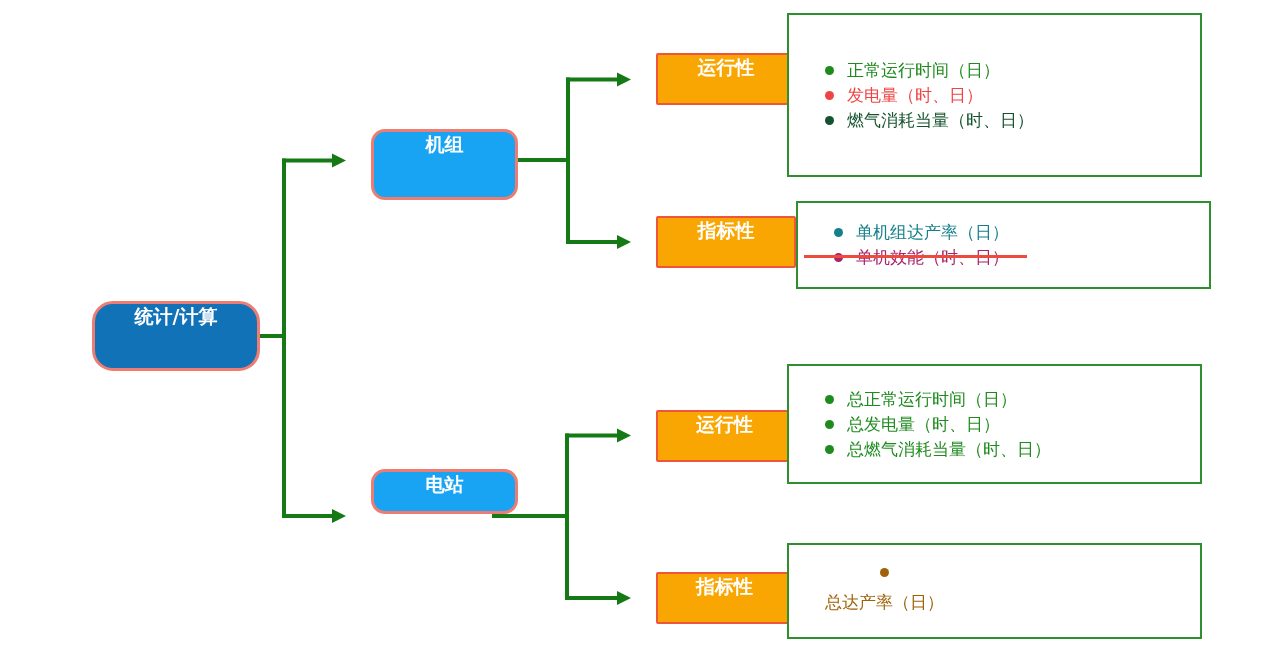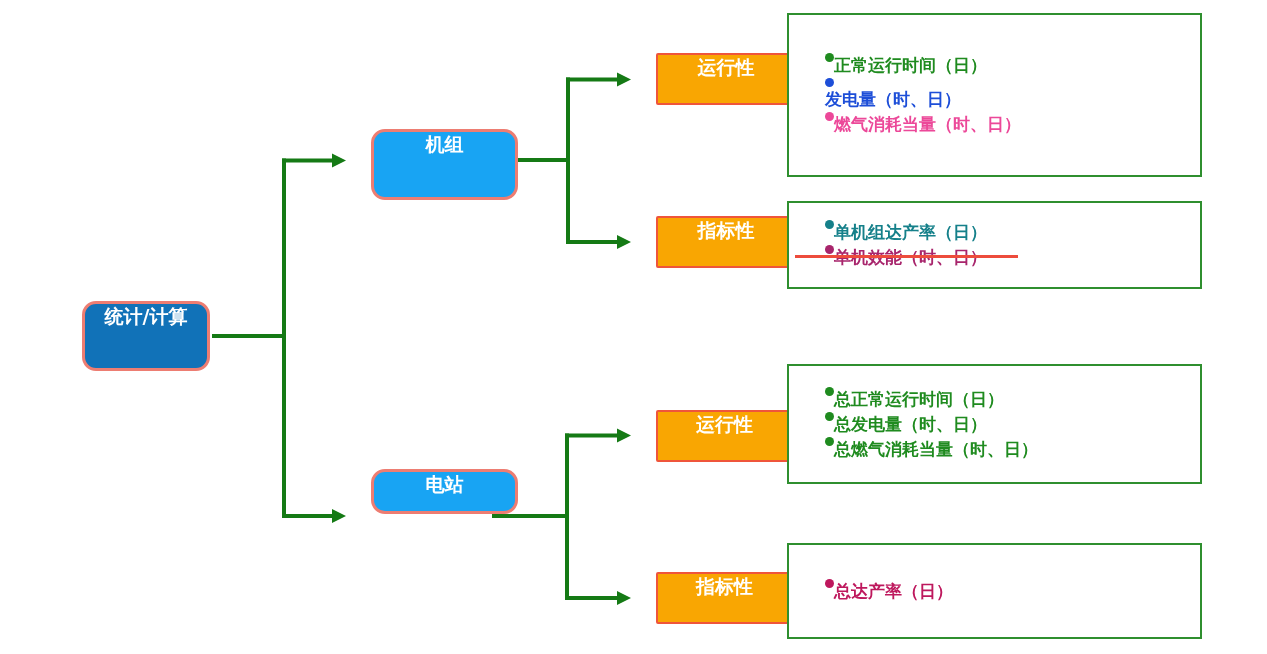--- a/index.html
+++ b/index.html
@@ -6,39 +6,39 @@
   body{font-family:"DejaVu Sans","Liberation Sans",sans-serif;}
   .canvas{position:relative;width:1267px;height:654px;background:var(--bg,#fff);overflow:hidden;}
 
   svg.connectors{position:absolute;left:0;top:0;width:1267px;height:654px;}
   svg.connectors path{stroke:var(--connector);stroke-width:4;fill:none;}
   svg.connectors polygon{fill:var(--connector);stroke:none;}
 
   .node{position:absolute;display:flex;align-items:flex-start;justify-content:center;
         font-weight:bold;color:var(--node-text);text-align:center;box-sizing:border-box;margin-left:26px;}
   .node.blue{border:3px solid var(--node-border);border-radius:14px;font-size:19px;}
-  .node.root{left:56px;top:301px;width:128px;height:70px;background:var(--root-fill);}
+  .node.root{left:66px;top:301px;width:168px;height:70px;background:var(--root-fill);border-radius:21px;}
   .node.unit{left:345px;top:129px;width:147px;height:71px;background:var(--child-fill);}
   .node.station{left:345px;top:469px;width:147px;height:45px;background:var(--child-fill);}
   .node.orange{background:var(--orange-fill);border:2px solid var(--orange-border);
                border-radius:2px;font-size:19px;}
   .node.o1{left:630px;top:53px;width:140px;height:52px;}
   .node.o2{left:630px;top:216px;width:140px;height:52px;}
   .node.o3{left:630px;top:410px;width:137px;height:52px;}
   .node.o4{left:630px;top:572px;width:137px;height:52px;}
 
   .green-box{position:absolute;left:787px;width:415px;box-sizing:border-box;
              border:2px solid var(--green-border);background:#fff;
              display:flex;align-items:center;}
   .green-box.g1{top:13px;height:164px;}
-  .green-box.g2{top:201px;height:88px;}
+  .green-box.g2{top:201px;height:88px;margin-left:9px;}
   .green-box.g3{top:364px;height:120px;}
   .green-box.g4{top:543px;height:96px;}
   .green-box ul{list-style:none;margin:0;padding:0 10px 0 36px;}
-  .green-box li{display:flex;align-items:flex-start;font-size:17px;font-weight:bold;
+  .green-box li{display:flex;align-items:center;gap:13px;font-size:17px;font-weight:normal;
                 line-height:25px;white-space:nowrap;}
   .green-box li .dot{width:9px;height:9px;border-radius:50%;background:currentColor;flex:0 0 auto;}
   .strike-line{position:absolute;left:6px;top:52px;width:223px;height:3px;
                background:var(--strike);pointer-events:none;}
 </style>
 </head>
 <body>
 
 <div class="canvas" style="--bg: #FFFFFF; --root-fill: #1172B8; --child-fill: #18A4F3; --orange-fill: #F9A602; --node-border: #ED7D72; --orange-border: #EF553B; --node-text: #FFFFFF; --connector: #157A15; --green-border: #2F8F2F; --strike: #ED4C3C;">
 
@@ -88,25 +88,25 @@
   <div class="node orange o4">
     <span>指标性</span>
   </div>
 
   <div class="green-box g1">
     <ul>
         <li style="color: rgb(31, 139, 31);">
           <span class="dot"></span>
           <span>正常运行时间（日）</span>
         </li>
-        <li style="color: #1d4ed8; flex-direction: column;">
+        <li style="color: #ef4444;">
           <span class="dot"></span>
           <span>发电量（时、日）</span>
         </li>
-        <li style="color: #ec4899;">
+        <li style="color: #14532d;">
           <span class="dot"></span>
           <span>燃气消耗当量（时、日）</span>
         </li>
       </ul>
   </div>
   <div class="green-box g2">
     <ul>
         <li style="color: rgb(21, 128, 138);">
           <span class="dot"></span>
           <span>单机组达产率（日）</span>
@@ -129,20 +129,20 @@
           <span>总发电量（时、日）</span>
         </li>
         <li style="color: rgb(31, 139, 31);">
           <span class="dot"></span>
           <span>总燃气消耗当量（时、日）</span>
         </li>
       </ul>
   </div>
   <div class="green-box g4">
     <ul>
-        <li style="color: #be185d;">
+        <li style="color: #a16207; flex-direction: column;">
           <span class="dot"></span>
           <span>总达产率（日）</span>
         </li>
       </ul>
   </div>
 
 </div>
 
 </body></html>

